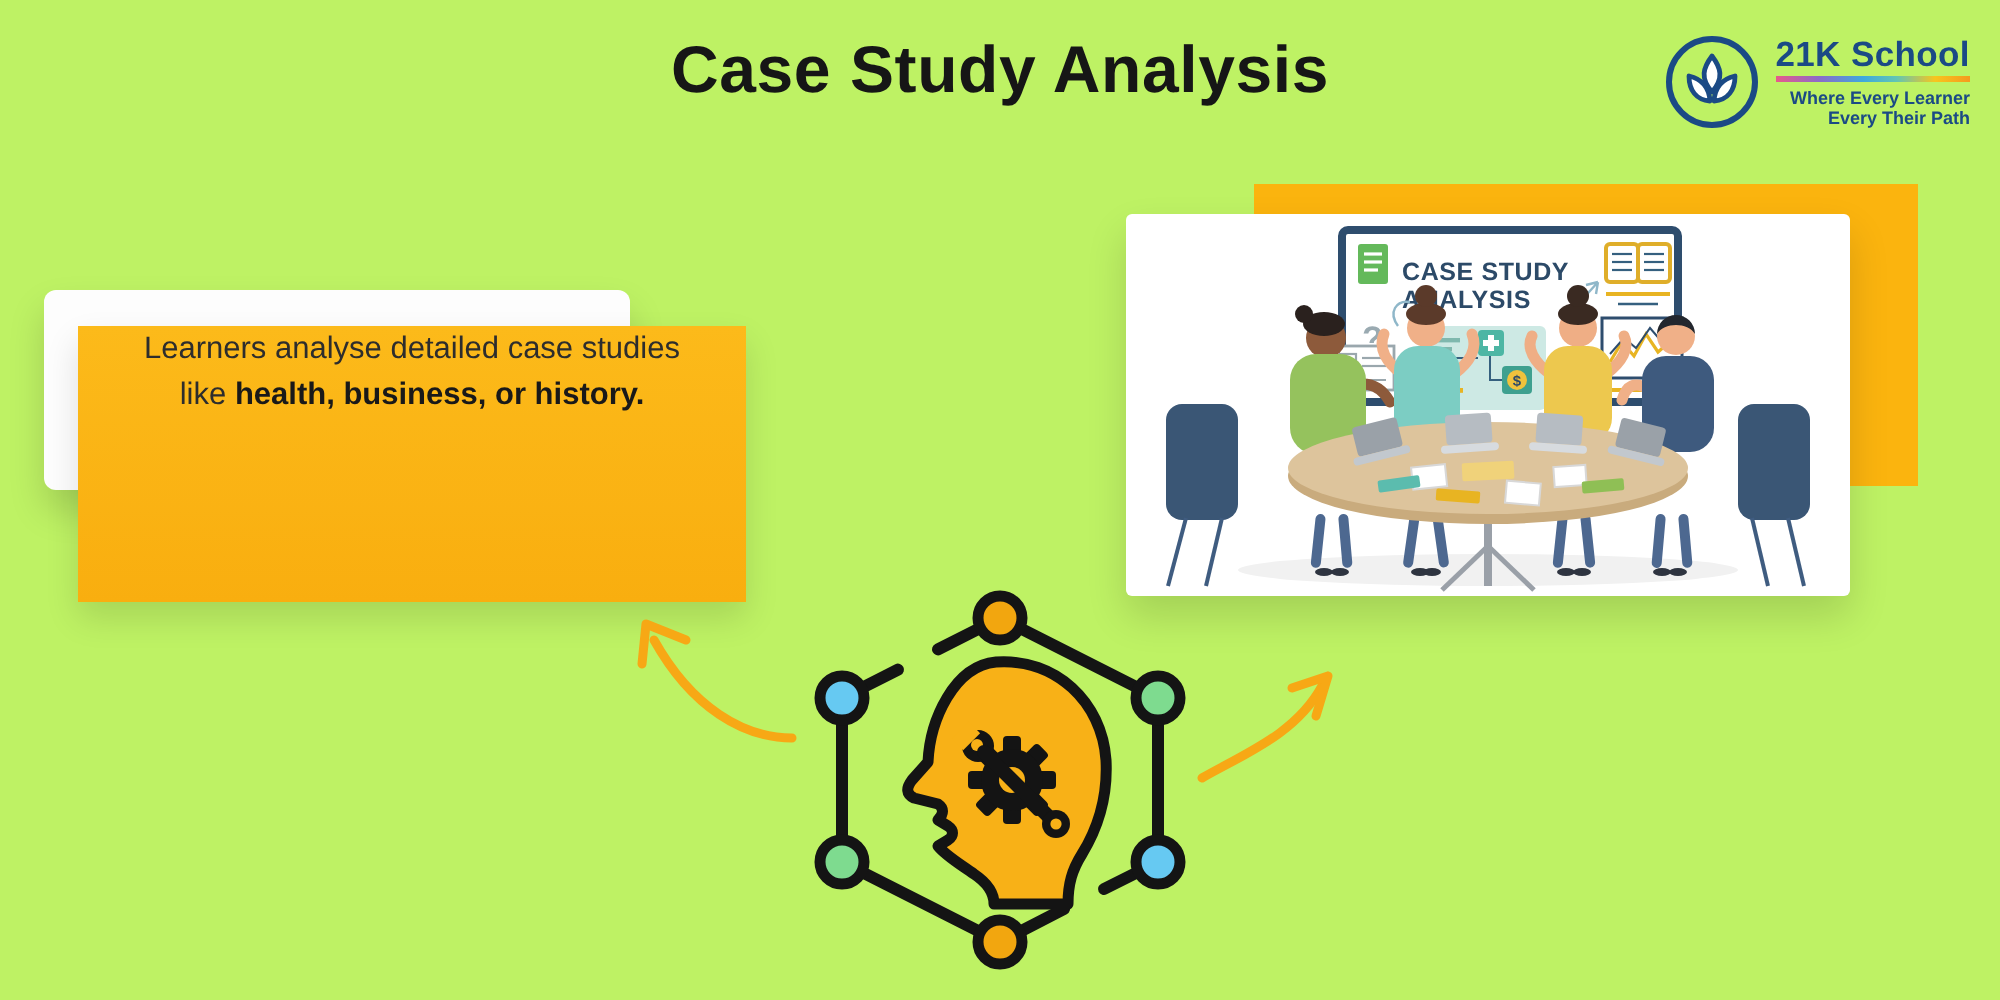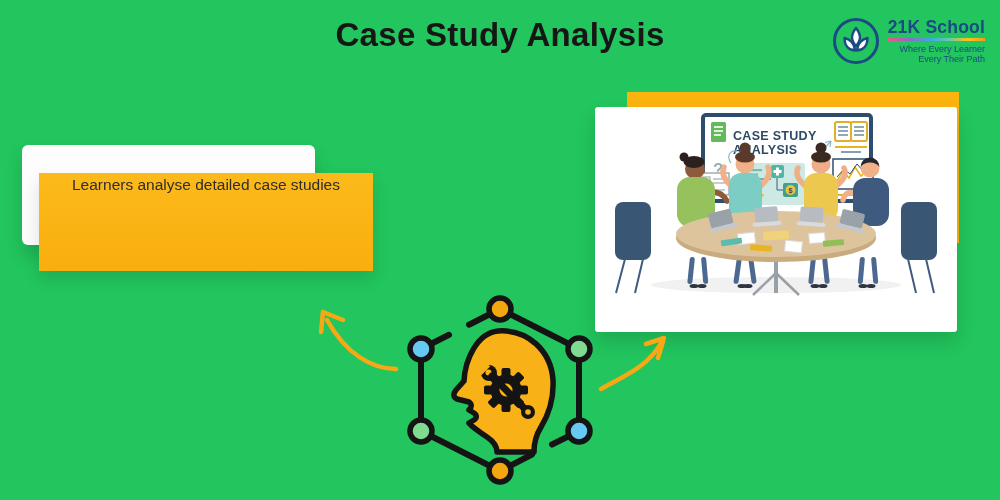--- a/index.html
+++ b/index.html
@@ -1,43 +1,43 @@
 <!DOCTYPE html>
 <html><head>
 <meta charset="utf-8">
 <style>
   html,body{margin:0;padding:0;}
   body{font-family:"Liberation Sans", sans-serif;}
-  .canvas{position:relative;width:1000px;height:500px;background:#22c55e;overflow:hidden;}
+  .canvas{position:relative;width:1000px;height:500px;background:#bef264;overflow:hidden;}
   .abs{position:absolute;}
 
   
   .page-title{left:0;right:0;top:16px;text-align:center;font-size:33px;font-weight:700;color:#161616;letter-spacing:.3px;}
 
   
   .logo{top:17px;right:15px;display:flex;align-items:flex-start;gap:8px;}
   .logo-text{display:flex;flex-direction:column;align-items:flex-end;}
   .logo-name{font-size:17.5px;font-weight:700;color:#1b4a85;letter-spacing:.2px;line-height:20px;}
   .logo-underline{height:2.5px;width:100%;margin:1px 0 3px 0;
     background:linear-gradient(90deg,#e85a8a 0%,#8c6bc8 22%,#3fa9dc 45%,#62c5b4 62%,#f7c51e 82%,#f59a1d 100%);}
-  .logo-tagline{font-size:9px;font-weight:400;color:#1b4a85;line-height:10.5px;}
+  .logo-tagline{font-size:9px;font-weight:700;color:#1b4a85;line-height:10.5px;}
 
   
   .backing-card{left:22px;top:145px;width:293px;height:100px;background:#fdfdfd;border-radius:6px;
     box-shadow:0 10px 18px rgba(0,0,0,.15);}
-  .callout{left:39px;top:163px;width:334px;height:98px;
+  .callout{left:39px;top:163px;width:334px;height:138px;
     background:linear-gradient(180deg,#fcba1a 0%,#f9ae0f 100%);
     display:flex;flex-direction:column;justify-content:flex-start;align-items:center;
-    box-shadow:0 8px 16px rgba(0,0,0,.12);margin-top:10px;}
+    box-shadow:0 8px 16px rgba(0,0,0,.12);}
   .callout-line{font-size:15.5px;line-height:23px;color:#2d2d2d;text-align:center;}
   .callout-bold{font-weight:700;color:#191919;}
 
   
   .accent-card{left:627px;top:92px;width:332px;height:151px;background:#fbb40e;}
-  .image-card{left:595px;top:107px;width:362px;height:225px;background:#ffffff;border-radius:3px;
+  .image-card{left:563px;top:107px;width:362px;height:191px;background:#ffffff;border-radius:3px;
     box-shadow:0 10px 20px rgba(0,0,0,.14);}
   .image-card svg{display:block;}
 
   .arrows-layer{left:0;top:0;width:1000px;height:500px;pointer-events:none;}
   .hex-icon{left:393px;top:288px;width:214px;height:208px;}
 </style>
 </head>
 <body>
 
 <div class="canvas">
@@ -55,20 +55,21 @@
       <span class="logo-name">21K School</span>
       <span class="logo-underline"></span>
       <span class="logo-tagline">Where Every Learner</span>
       <span class="logo-tagline">Every Their Path</span>
     </div>
   </div>
 
   <div class="abs backing-card"></div>
   <div class="abs callout">
     <div class="callout-line">Learners analyse detailed case studies</div>
+    <div class="callout-line"><span>like </span><span class="callout-bold">health, business, or history.</span></div>
   </div>
 
   <div class="abs accent-card"></div>
   <div class="abs image-card">
     <svg width="362" height="191" viewBox="0 0 362 191">
 
       <ellipse cx="181" cy="178" rx="125" ry="8" fill="#f1f1f1"></ellipse>
 
       <g>
         <rect x="108" y="8" width="168" height="86" rx="3" fill="#ffffff" stroke="#2e4d6e" stroke-width="4"></rect>

